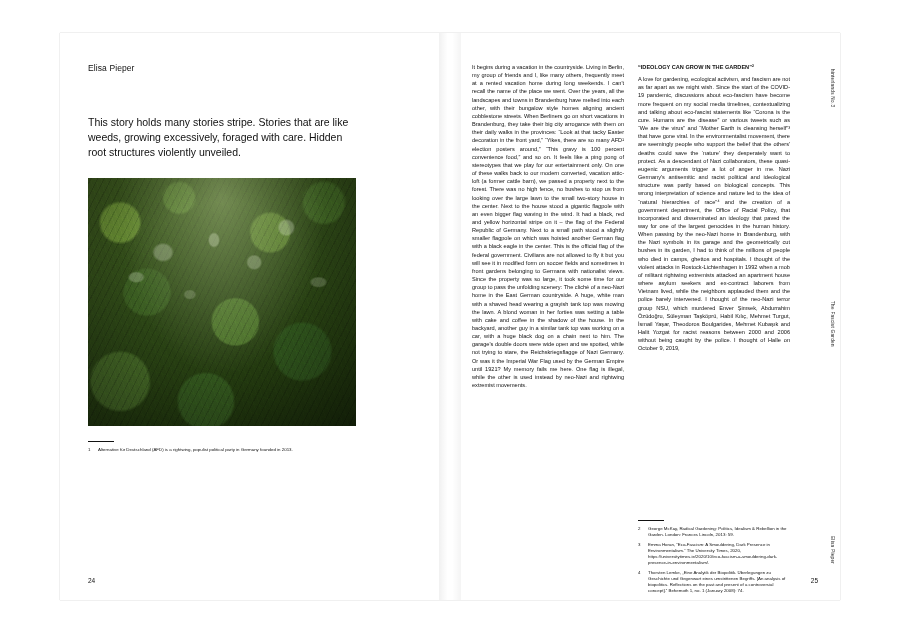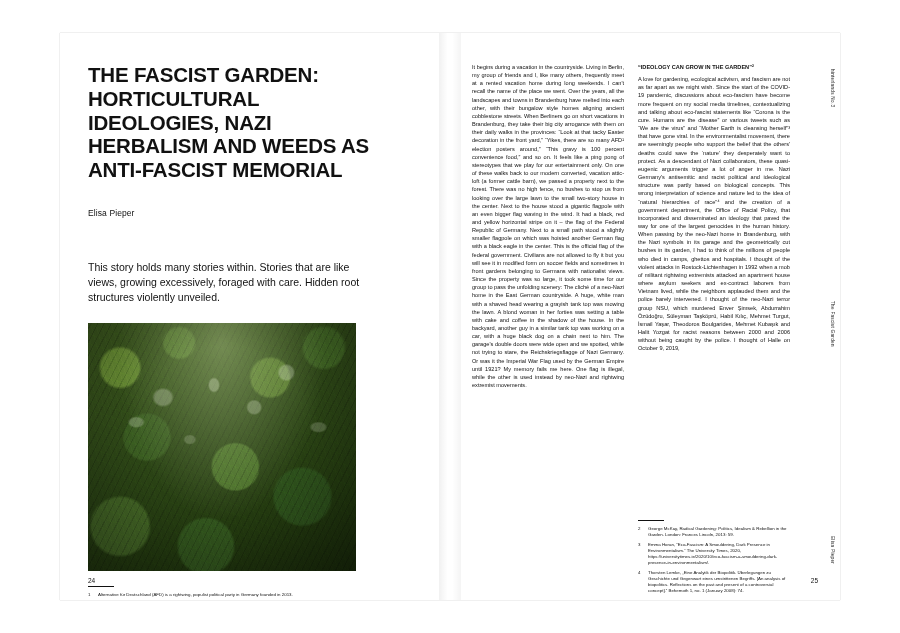--- a/index.html
+++ b/index.html
@@ -197,23 +197,22 @@
   .edge-journal { top: 36px; }
   .edge-section { top: 268px; }
   .edge-author  { bottom: 36px; }
 </style>
 </head>
 <body>
 
 <div id="spread">
 
   <div class="page page-left">
-    <h1 class="article-title">THE FASCIST GARDEN: HORTICULTURAL IDEOLOGIES, NAZI HERBALISM AND WEEDS AS ANTI-FASCIST MEMORIAL</h1>
     <div class="author">Elisa Pieper</div>
-    <p class="standfirst">This story holds many stories within. Stories that are like views, growing excessively, foraged with care. Hidden root structures violently unveiled.</p>
+    <p class="standfirst">This story holds many stories stripe. Stories that are like weeds, growing excessively, foraged with care. Hidden root structures violently unveiled.</p>
 
     <div class="photo">
       <div class="layer l1"></div>
       <div class="layer l2"></div>
       <div class="layer l3"></div>
       <div class="layer l4"></div>
     </div>
 
     <div class="footnotes" style="width:268px;">
       <div class="fn-rule"></div>

